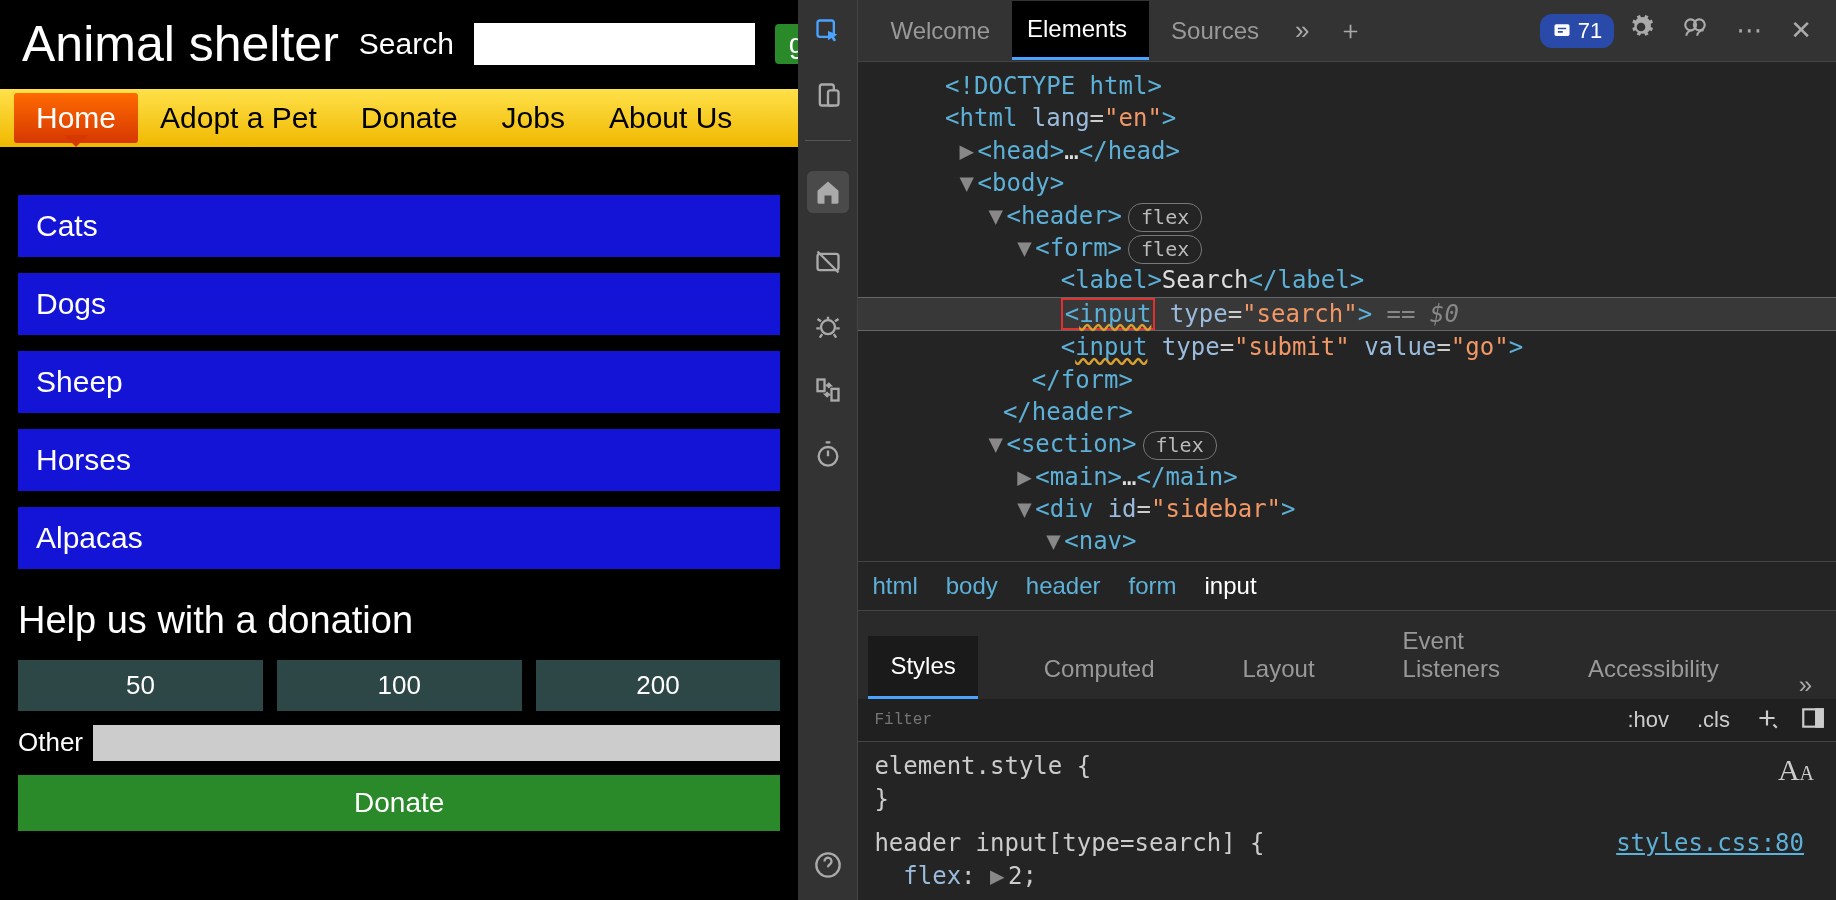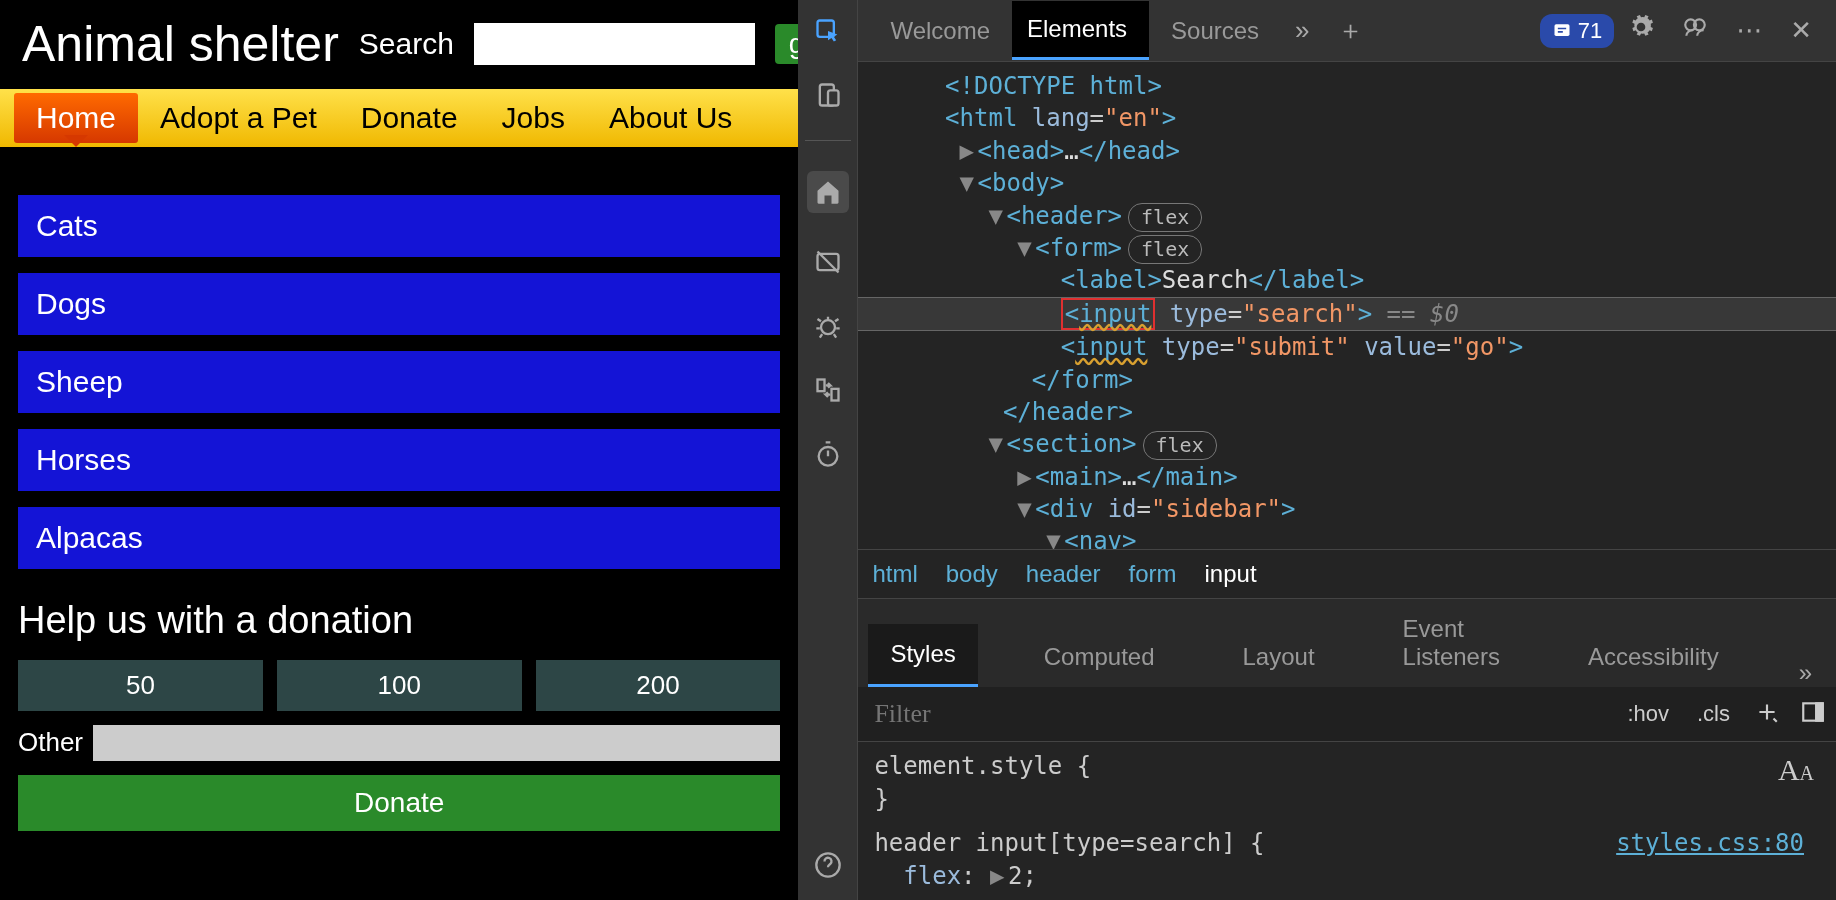--- a/index.html
+++ b/index.html
@@ -63,21 +63,21 @@
   .crumbs { border-top: 1px solid #444; padding: 10px 14px; font-size: 24px; display: flex; gap: 28px; font-family: "Segoe UI", Arial, sans-serif; }
   .crumbs span { color: #5db0d7; cursor: pointer; }
   .crumbs span.cur { color: #fff; }
   
   .stylestabs { border-top: 1px solid #444; background: #2a2a2a; display: flex; align-items: flex-end; padding: 0 10px; font-family: "Segoe UI", Arial, sans-serif; font-size: 24px; gap: 44px; }
   .stylestabs .stab { padding: 16px 22px; color: #999; cursor: pointer; }
   .stylestabs .stab.active { background: #1a1a1a; color: #fff; border-bottom: 3px solid #4aa3ff; }
   .stylestabs .tabico { color: #aaa; padding: 0 14px; cursor: pointer; }
   
   .filterbar { display: flex; align-items: center; background: #202020; border-bottom: 1px solid #444; }
-  .filterbar input { flex: 1; background: transparent; border: none; color: #999; font-size: 26px; padding: 12px 16px; font-family: Liberation Serif, serif; }
+  .filterbar input { flex: 1; background: transparent; border: none; color: #999; font-size: 16px; padding: 12px 16px; font-family: Liberation Mono, monospace; }
   .filterbar .fbtn { color: #ccc; font-size: 22px; padding: 0 14px; cursor: pointer; font-family: "Segoe UI", Arial, sans-serif; }
   .filterbar .fico { padding: 0 10px; cursor: pointer; }
   .filterbar svg { width: 26px; height: 26px; }
   
   .cssrules { padding: 8px 16px; font-size: 24px; line-height: 1.35; position: relative; }
   .cssrules .sel2 { color: #ccc; }
   .cssrules .prop { color: #9bbbdc; }
   .cssrules .link { color: #5db0d7; text-decoration: underline; position: absolute; right: 16px; cursor: pointer; }
   .aaico { position: absolute; right: 22px; top: 8px; font-size: 30px; color: #ccc; font-family: "Segoe UI"; }
 </style>

